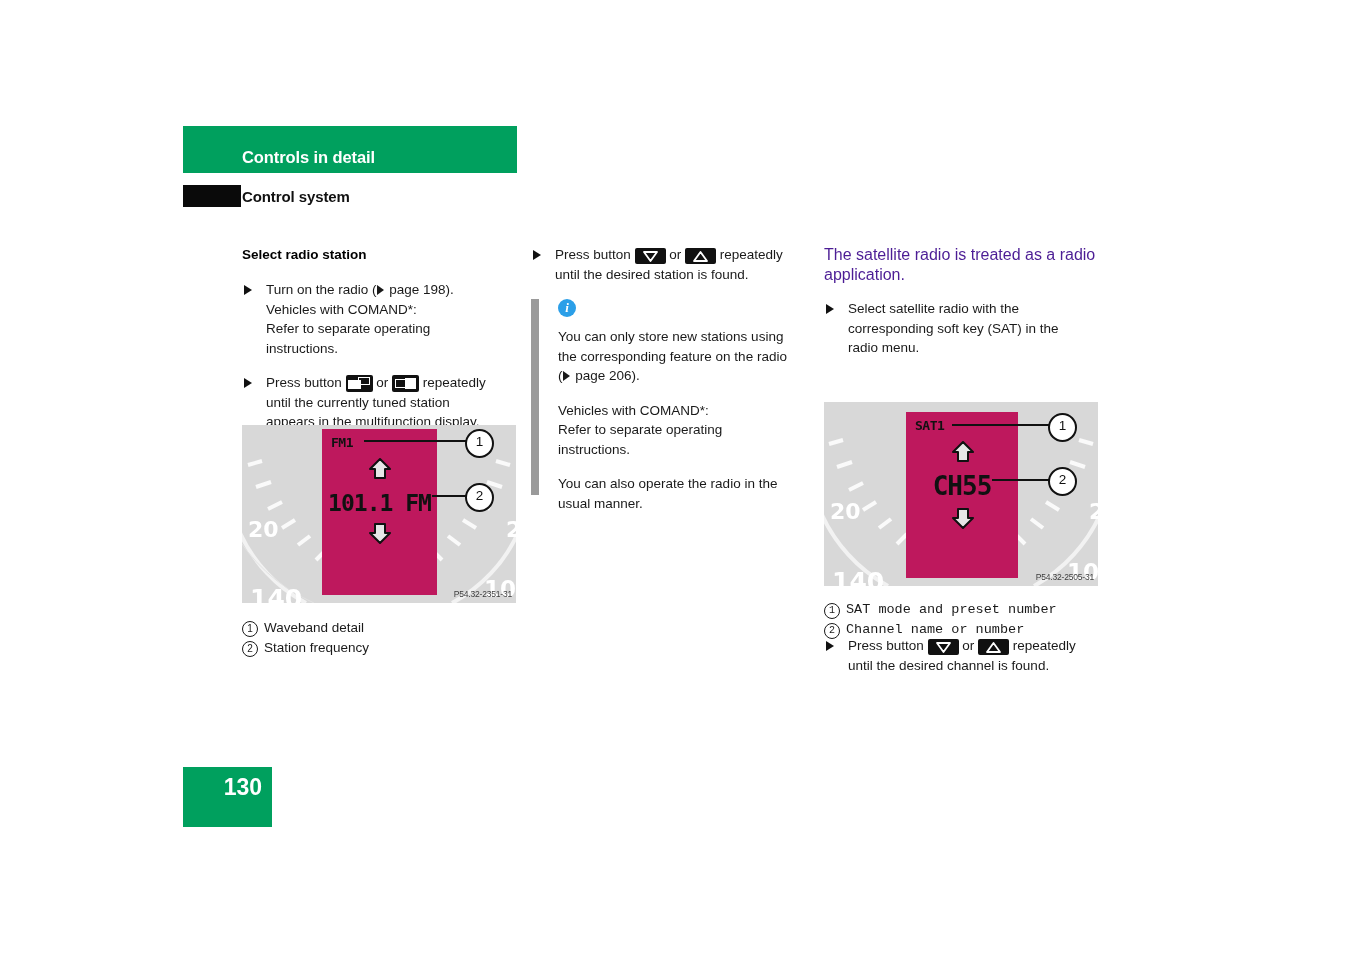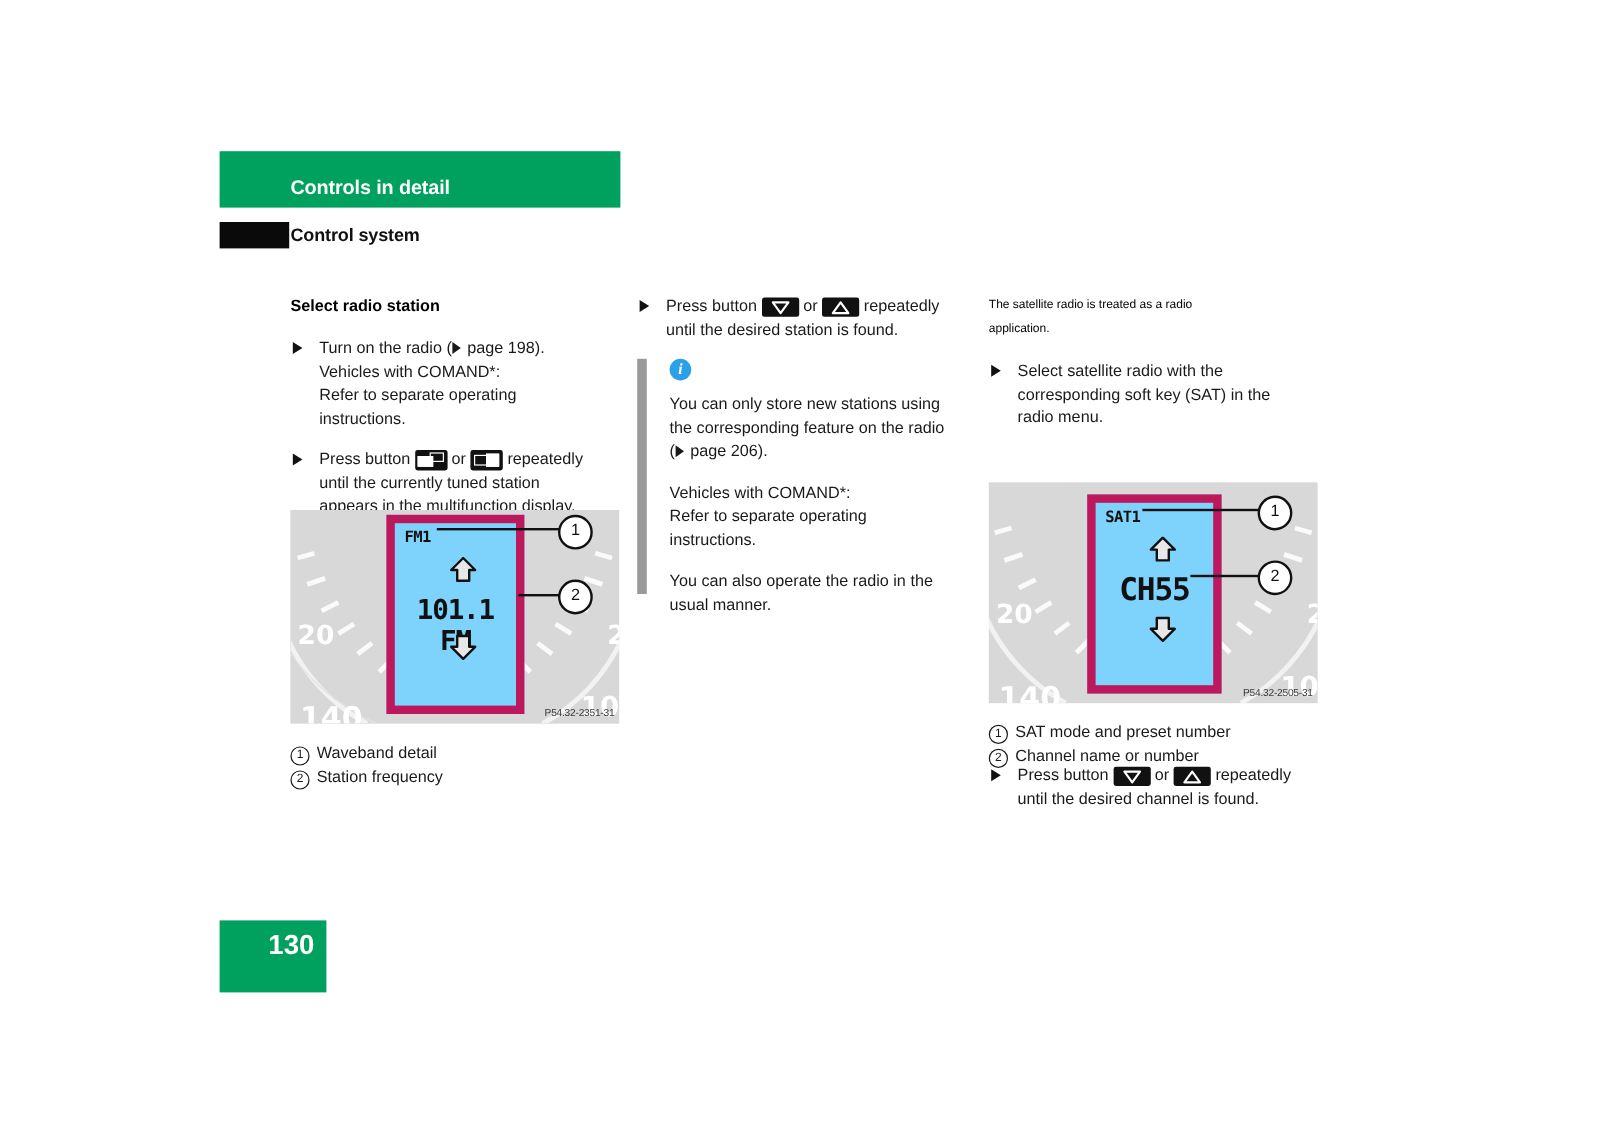--- a/index.html
+++ b/index.html
@@ -63,23 +63,23 @@
 
   h3.subhead {
     margin: 0 0 16px 0;
     font-size: 13.5px;
     font-weight: bold;
     line-height: 19px;
     color: #000000;
   }
   p.body {
     margin: 0 0 15px 0;
-    font-size: 10px;
+    font-size: 16px;
     line-height: 19.5px;
-    color: #000000;
+    color: #4c1d95;
   }
   .bullet {
     position: relative;
     margin: 0 0 15px 0;
     padding-left: 24px;
     font-size: 13.5px;
     line-height: 19.5px;
     color: #1a1a1a;
   }
   .bullet > .tri {
@@ -201,22 +201,22 @@
     overflow: hidden;
     background: #d9d9d9;
   }
   #fig-fm  { position:absolute; left: 242px; top: 425px; width: 274px; height: 178px; }
   #fig-sat { position:absolute; left: 824px; top: 402px; width: 274px; height: 184px; }
 
   .gauge-bg { position:absolute; left:0; top:0; width:100%; height:100%; }
 
   .lcd {
     position: absolute;
-    background: #7dd3fc;
-    border: 7px solid #be185d;
+    background: #be185d;
+    border: 1px solid #be185d;
     box-sizing: border-box;
   }
   .lcd-mode {
     position: absolute;
     left: 8px;
     top: 5px;
     font-family: "DejaVu Sans Mono", monospace;
     font-size: 13px;
     font-weight: bold;
     color: #111;
@@ -273,21 +273,21 @@
     border: 1.2px solid #1a1a1a;
     border-radius: 50%;
     font-size: 10px;
     line-height: 13px;
     text-align: center;
     margin-right: 6px;
     vertical-align: 0px;
   }
 
   #fig-fm-caption  { position: absolute; left: 242px; top: 608px; width: 280px; }
-  #fig-sat-caption { position: absolute; left: 824px; top: 590px; width: 280px; }
+  #fig-sat-caption { position: absolute; left: 824px; top: 590px; width: 280px; font-family: Liberation Mono, monospace; }
   #sat-press-bullet { position: absolute; left: 824px; top: 636px; width: 280px; }
 
   
   #page-footer {
     position: absolute;
     left: 183px;
     top: 767px;
     width: 89px;
     height: 60px;
     background: #00A05E;

